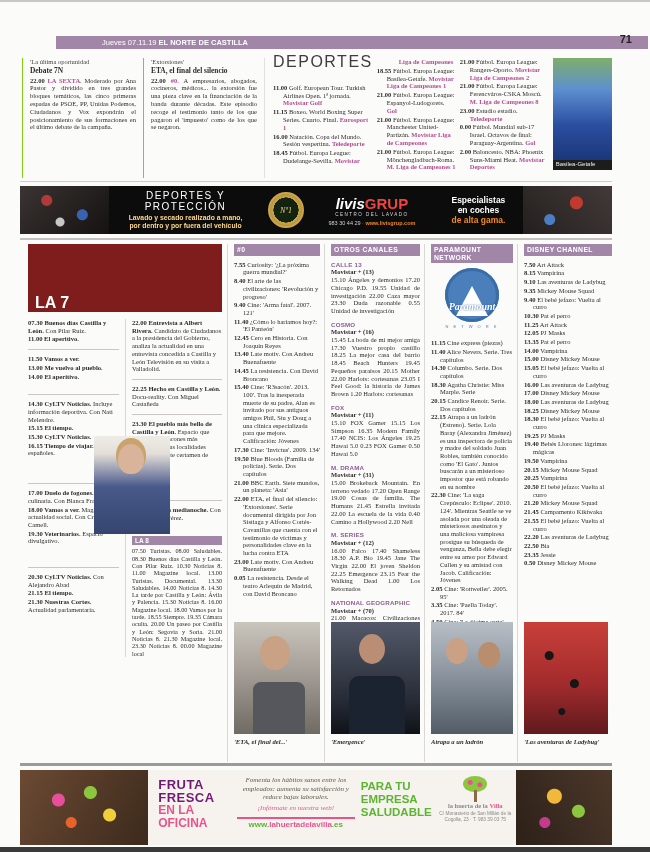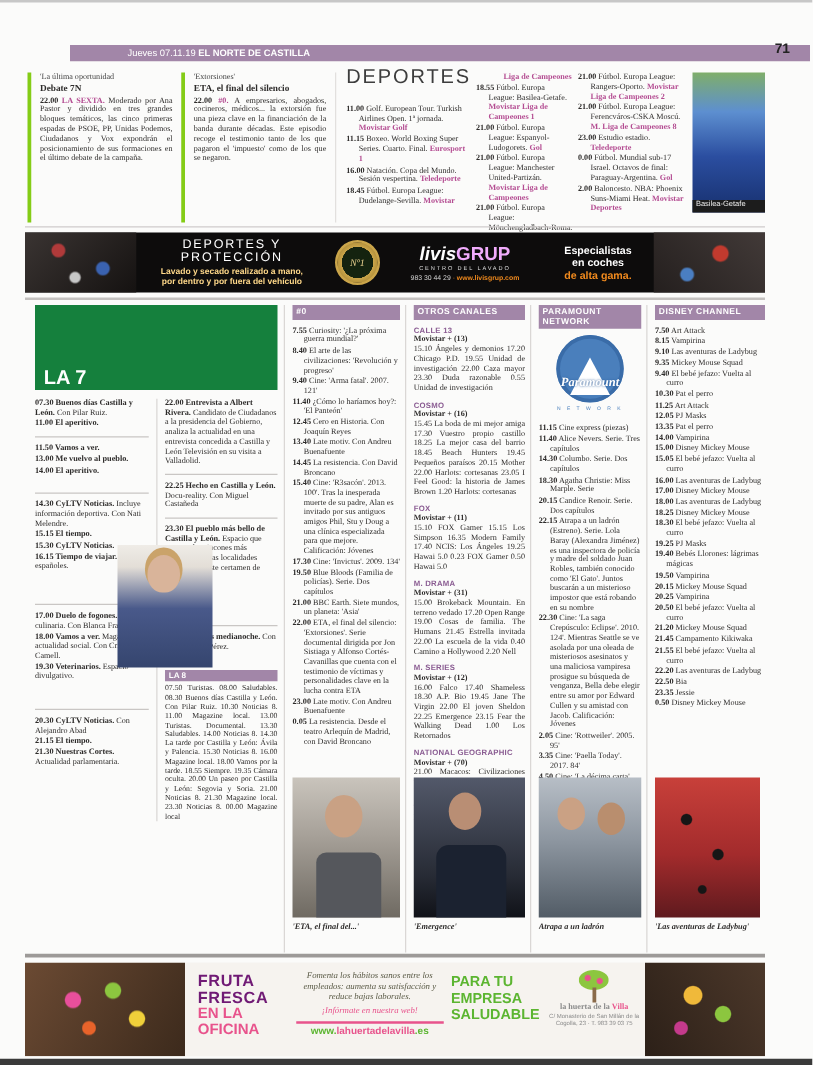--- a/index.html
+++ b/index.html
@@ -9,21 +9,21 @@
 
   
   .masthead{position:absolute;left:20px;top:36px;width:592px;height:13px;background:#a286a8;color:#fff;
     font-family:"Liberation Sans",sans-serif;font-size:7.5px;line-height:13px;padding-left:46px;box-sizing:border-box;margin-left:36px;}
   .masthead b{font-weight:bold;}
   .pagenum{position:absolute;right:18px;top:33px;font-family:"Liberation Sans",sans-serif;font-weight:bold;font-size:11px;color:#222;text-align:center;}
 
   
   .topzone{position:absolute;left:22px;top:58px;width:590px;height:120px;display:flex;font-size:6.5px;line-height:7.8px;}
   .hl{width:106px;padding-right:7px;}
-  .hl-sep{border-left:3px solid #84cc16;padding-left:7px;}
+  .hl-sep{border-left:1px solid #84cc16;padding-left:7px;}
   .hl-pre{color:#444;}
   .hl-title{font-weight:bold;font-size:7.4px;margin:1px 0 2px;}
   .hl-body{margin:0;text-align:justify;}
   .ch{color:#b44d92;font-weight:bold;}
   .dep1{width:120px;border-left:1px solid #e2e0de;padding-left:8px;}
   .dep2{width:112px;padding-left:4px;}
   .dep3{width:126px;padding-left:4px;}
   h2.deportes{margin:0 0 18px;font-family:"Liberation Sans",sans-serif;font-weight:normal;font-size:16px;letter-spacing:1.5px;color:#3d3d3d;}
   .dep p{margin:0 0 1px;padding-left:10px;text-indent:-10px;}
   .dep2 .lead{padding-left:22px;text-indent:0;}
@@ -46,39 +46,39 @@
     radial-gradient(circle at 30% 70%,#4a7ec2 0 5px,transparent 6px),
     linear-gradient(45deg,#241f1e,#423a38);}
   .ad1-main{width:158px;text-align:center;}
   .ad1-title{font-family:"Liberation Sans",sans-serif;font-size:10px;letter-spacing:1.5px;font-weight:normal;}
   .ad1-sub{color:#ffd98a;font-weight:bold;font-size:6.8px;line-height:8px;margin-top:2px;font-family:"Liberation Sans",sans-serif;}
   .badge{width:32px;height:32px;border-radius:50%;background:radial-gradient(circle,#14230f 55%,#caa54a 56%,#8a6d23 100%);
     border:2px solid #caa54a;margin:0 6px;flex:none;color:#e7cf8e;font-family:"Liberation Serif",serif;
     font-size:8px;font-style:italic;display:flex;align-items:center;justify-content:center;}
   .ad1-brand{width:128px;text-align:center;}
   .brand-line{font-family:"Liberation Sans",sans-serif;font-weight:bold;font-size:15px;font-style:italic;}
-  .brand-line .grup{color:#f0abfc;font-style:normal;}
+  .brand-line .grup{color:#ef4444;font-style:normal;}
   .brand-sub{font-size:4.5px;letter-spacing:1.5px;color:#ddd;font-family:"Liberation Sans",sans-serif;}
   .brand-contact{font-size:5.5px;color:#f08a1e;font-family:"Liberation Sans",sans-serif;margin-top:3px;}
   .brand-contact span{color:#cfcfcf;}
   .ad1-claim{width:92px;text-align:center;font-family:"Liberation Sans",sans-serif;font-weight:bold;font-size:8.5px;line-height:10px;}
   .ad1-claim .org{color:#f08a1e;}
 
   
   .grid{position:absolute;left:28px;top:244px;width:584px;height:518px;display:flex;font-size:6.5px;line-height:7.7px;}
   .col{position:relative;overflow:hidden;box-sizing:border-box;}
   .col-b{border-left:1px solid #dad7d5;padding-left:6px;}
   .col-la7{width:199px;padding-right:5px;}
   .col-c0{width:97px;padding-right:4px;}
   .col-ot{width:100px;padding-right:4px;}
   .col-pa{width:93px;padding-right:4px;}
   .col-di{width:95px;}
   .chan-bar{background:#a286a8;color:#fff;font-family:"Liberation Sans",sans-serif;font-weight:bold;
     font-size:6.8px;letter-spacing:.4px;padding:2px 3px;margin-bottom:5px;}
-  .la7-head{height:68px;background:#15803d;color:#fff;display:flex;align-items:flex-end;
+  .la7-head{height:68px;background:#7f1d1d;color:#fff;display:flex;align-items:flex-end;
     font-family:"Liberation Sans",sans-serif;font-weight:bold;font-size:16px;padding:5px 7px;box-sizing:border-box;margin-bottom:7px;}
   .la7-body{display:flex;}
   .la7-sub{width:50%;box-sizing:border-box;padding-right:6px;}
   .la7-sub.r{border-left:1px solid #dad7d5;padding-left:6px;padding-right:0;}
   .row{margin:0 0 1px;}
   .row b{font-size:6.6px;}
   .rule{border-top:1px solid #c9c6c4;margin-top:6px;padding-top:5px;}
   .hang .row, .hang-row{padding-left:9px;text-indent:-9px;}
   .presenter{position:absolute;left:66px;top:192px;width:76px;height:98px;z-index:3;
     background:linear-gradient(180deg,#efece7 0%,#e3ded7 18%,#49598a 52%,#35456e 100%);}

